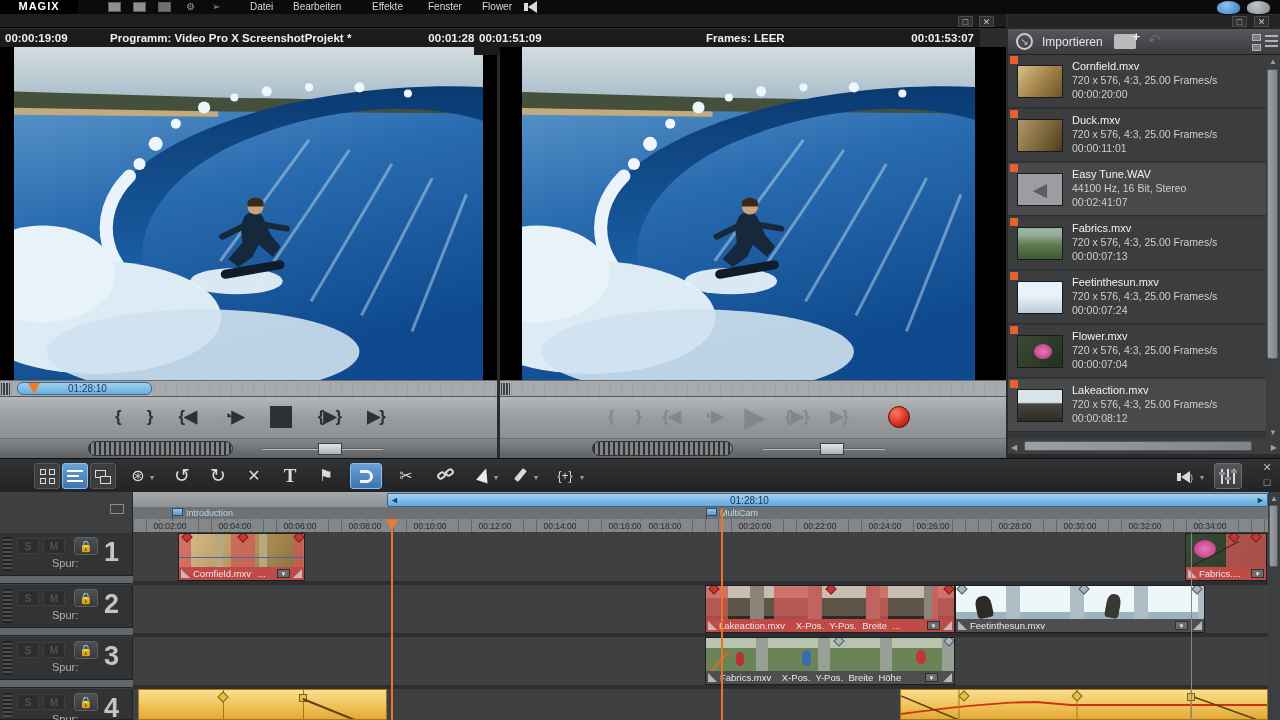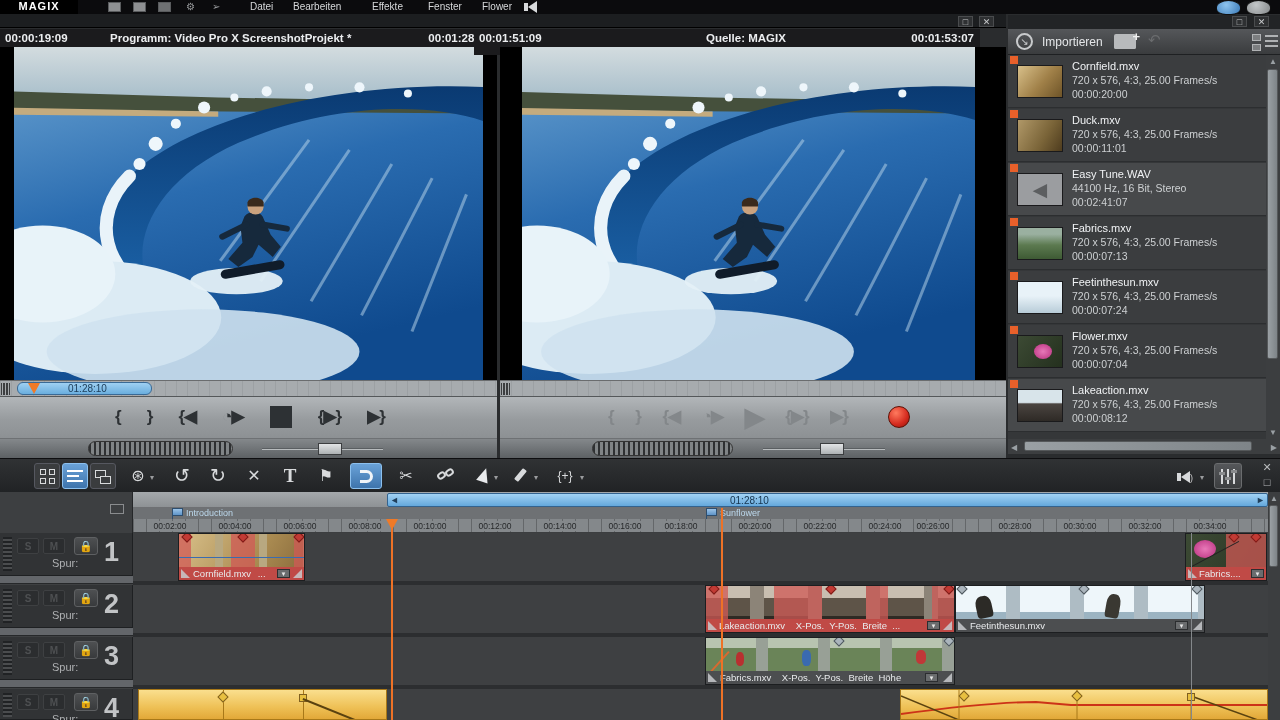--- a/index.html
+++ b/index.html
@@ -228,21 +228,21 @@
     <span class="tc" style="right:6px">00:01:28:10</span>
   </div>
   <div class="mon-video" style="left:0; top:47px; width:497px; height:333px">
     <svg class="vid" style="left:14px; width:469px" viewBox="0 0 480 330" preserveAspectRatio="xMidYMid slice">
         <use href="#wavescene"></use>
       </svg>
   </div>
 
   <div class="mon-title" style="left:474px; top:29px; width:506px">
     <span class="tc" style="left:5px">00:01:51:09</span>
-    <span class="tc" style="left:232px; font-weight:bold">Quelle: MAGIX</span>
+    <span class="tc" style="left:232px; font-weight:bold">Frames: LEER</span>
     <span class="tc" style="right:6px">00:01:53:07</span>
   </div>
   <div class="mon-video" style="left:500px; top:47px; width:506px; height:333px">
     <svg class="vid" style="left:22px; width:462px" viewBox="10 0 460 330" preserveAspectRatio="xMidYMid slice">
         <use href="#wavescene"></use>
       </svg>
   </div>
 
   <div class="scrub" style="left:0; top:380px; width:497px">
     <div class="grip" style="left:1px"></div>
@@ -441,32 +441,32 @@
     <span style="position:absolute; left:2px; top:1px; color:#20405c; font-size:9px">◄</span>
     <span style="position:absolute; left:342px; top:1px">01:28:10</span>
     <span style="position:absolute; right:2px; top:1px; color:#20405c; font-size:9px">►</span>
   </div>
   <div id="flagrow">
     <div class="flag-pole" style="left:39px"></div>
     <div class="flag" style="left:39px"></div>
     <div class="flag-label" style="left:53px">Introduction</div>
     <div class="flag-pole" style="left:573px"></div>
     <div class="flag" style="left:573px"></div>
-    <div class="flag-label" style="left:587px">Sunflower</div>
+    <div class="flag-label" style="left:587px">MultiCam</div>
   </div>
   <div id="ruler">
     <span class="rlabel" style="left:37px">00:02:00</span>
     <span class="rlabel" style="left:102px">00:04:00</span>
     <span class="rlabel" style="left:167px">00:06:00</span>
     <span class="rlabel" style="left:232px">00:08:00</span>
     <span class="rlabel" style="left:297px">00:10:00</span>
     <span class="rlabel" style="left:362px">00:12:00</span>
     <span class="rlabel" style="left:427px">00:14:00</span>
     <span class="rlabel" style="left:492px">00:16:00</span>
-    <span class="rlabel" style="left:548px">00:18:00</span>
+    <span class="rlabel" style="left:532px">00:18:00</span>
     <span class="rlabel" style="left:622px">00:20:00</span>
     <span class="rlabel" style="left:687px">00:22:00</span>
     <span class="rlabel" style="left:752px">00:24:00</span>
     <span class="rlabel" style="left:800px">00:26:00</span>
     <span class="rlabel" style="left:882px">00:28:00</span>
     <span class="rlabel" style="left:947px">00:30:00</span>
     <span class="rlabel" style="left:1012px">00:32:00</span>
     <span class="rlabel" style="left:1077px">00:34:00</span>
   </div>
   <div class="playhead-tri" style="left:386px; top:519px; z-index:31"></div>

